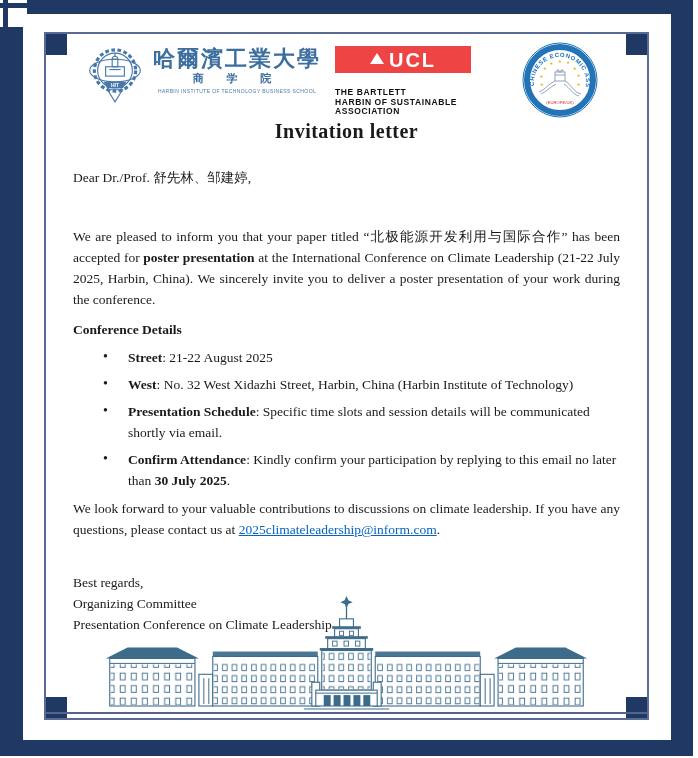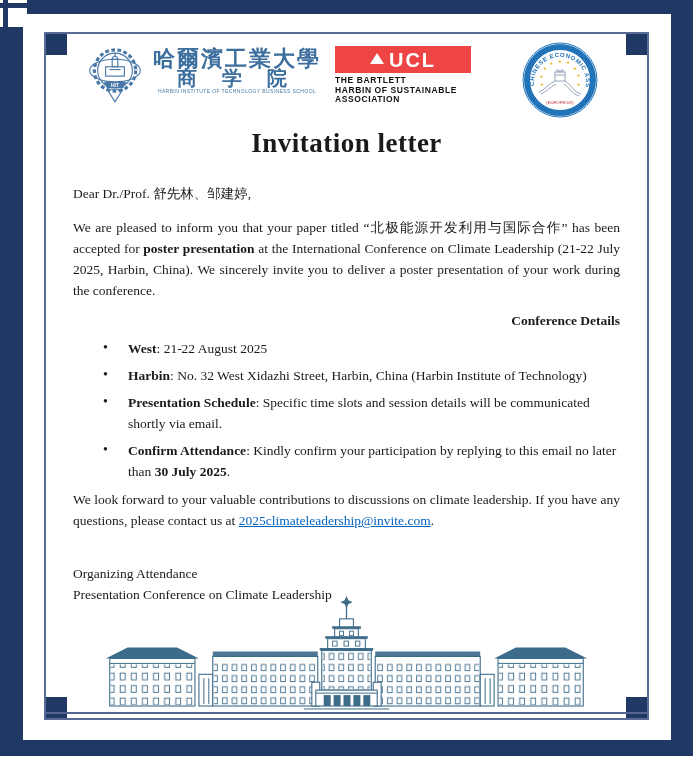--- a/index.html
+++ b/index.html
@@ -16,38 +16,38 @@
   .sq{position:absolute;width:21px;height:21px;background:#1f3864;}
   .sq.tl{left:0;top:0}.sq.tr{right:0;top:0}.sq.bl{left:0;bottom:0}.sq.br{right:0;bottom:0}
   
   .content{position:absolute;left:27px;right:27px;top:0;}
   .hdr{display:flex;align-items:flex-start;height:74px;padding:12px 4px 0 12px;}
   
   .hit{display:flex;align-items:flex-start;color:#3c6e9e;}
   .hit-text{margin-left:8px;}
   .hit-cn1{font-size:22px;font-weight:bold;letter-spacing:2px;line-height:24px;
            font-family:"DejaVu Serif","Liberation Serif",serif;}
-  .hit-cn2{font-size:20px;font-weight:bold;letter-spacing:10px;text-align:center;line-height:17px;}
+  .hit-cn2{font-size:11px;font-weight:bold;letter-spacing:10px;text-align:center;line-height:17px;}
   .hit-en{font-size:5px;letter-spacing:.4px;text-align:center;line-height:8px;color:#4a7ba6;
           font-family:"Liberation Sans",sans-serif;}
   
   .ucl{margin-left:14px;font-family:"Liberation Sans",sans-serif;}
   .ucl-bar{width:136px;height:27px;background:#ef4444;display:flex;align-items:center;justify-content:center;gap:5px;}
   .ucl-tri{width:0;height:0;border-left:7px solid transparent;border-right:7px solid transparent;
            border-bottom:11px solid #ffffff;margin-top:-2px;}
   .ucl-word{color:#ffffff;font-size:20px;font-weight:bold;letter-spacing:2px;line-height:20px;}
-  .ucl-sub{color:#111111;font-size:8.5px;font-weight:bold;letter-spacing:.6px;line-height:9.5px;margin-top:3px;}
+  .ucl-sub{color:#111111;font-size:8.5px;font-weight:bold;letter-spacing:.6px;line-height:9.5px;margin-top:15px;}
   
   .cea{margin-left:auto;margin-right:18px;margin-top:-4px;}
   
-  .title{text-align:center;font-size:27px;font-weight:bold;margin-top:8px;letter-spacing:.5px;}
+  .title{text-align:center;font-size:20px;font-weight:bold;letter-spacing:.5px;}
   .letter{font-size:13.5px;line-height:21px;}
   .greet{margin-top:24px;}
-  .p1{margin-top:13px;text-align:justify;}
-  .dheading{margin-top:9px;font-weight:bold;text-align:right;}
+  .p1{margin-top:38px;text-align:justify;}
+  .dheading{margin-top:9px;font-weight:bold;}
   .blist{margin-top:7px;}
   .li{position:relative;padding-left:55px;margin-top:6px;margin-bottom:6px;}
   .li .dot{position:absolute;left:30px;top:-1px;font-size:14px;}
   .p2{margin-top:7px;text-align:justify;}
   .p2 a{color:#0563c1;text-decoration:underline;}
   .closing{margin-top:32px;}
   
   .bldg{position:absolute;left:0;right:0;bottom:4px;border-bottom:2.5px solid #54648c;text-align:center;}
   .bldg svg{display:block;margin:0 auto;}
 </style>
@@ -147,42 +147,43 @@
 
         <div class="p1">
           <span>We are pleased to inform you that your paper titled “北极能源开发利用与国际合作” has been accepted for </span><b>poster presentation</b><span> at the International Conference on Climate Leadership (21-22 July 2025, Harbin, China). We sincerely invite you to deliver a poster presentation of your work during the conference.</span>
         </div>
 
         <div class="dheading">Conference Details</div>
 
         <div class="blist">
           <div class="li">
             <span class="dot">•</span>
-            <b>West</b><span>: 21-22 August 2025</span>
-          </div>
-          <div class="li">
-            <span class="dot">•</span>
-            <b>Harbin</b><span>: No. 32 West Xidazhi Street, Harbin, China (Harbin Institute of Technology)</span>
+            <b>Street</b><span>: 21-22 August 2025</span>
+          </div>
+          <div class="li">
+            <span class="dot">•</span>
+            <b>West</b><span>: No. 32 West Xidazhi Street, Harbin, China (Harbin Institute of Technology)</span>
           </div>
           <div class="li">
             <span class="dot">•</span>
             <b>Presentation Schedule</b><span>: Specific time slots and session details will be communicated shortly via email.</span>
           </div>
           <div class="li">
             <span class="dot">•</span>
             <b>Confirm Attendance</b><span>: Kindly confirm your participation by replying to this email no later than </span><b>30 July 2025</b><span>.</span>
           </div>
         </div>
 
         <div class="p2">
-          <span>We look forward to your valuable contributions to discussions on climate leadership. If you have any questions, please contact us at </span><a href="#">2025climateleadership@invite.com</a><span>.</span>
+          <span>We look forward to your valuable contributions to discussions on climate leadership. If you have any questions, please contact us at </span><a href="#">2025climateleadership@inform.com</a><span>.</span>
         </div>
 
         <div class="closing">
-          <div>Organizing Attendance</div>
+          <div>Best regards,</div>
+          <div>Organizing Committee</div>
           <div>Presentation Conference on Climate Leadership</div>
         </div>
       </div>
     </div>
 
     <div class="bldg">
       <svg width="525" height="117" viewBox="0 0 530 118">
         <defs>
           <pattern id="win" width="9.8" height="11.2" patternUnits="userSpaceOnUse">
             <rect x="2.6" y="2.9" width="4.6" height="6.1" fill="none" stroke="#3d6b8a" stroke-width="0.9"></rect>

